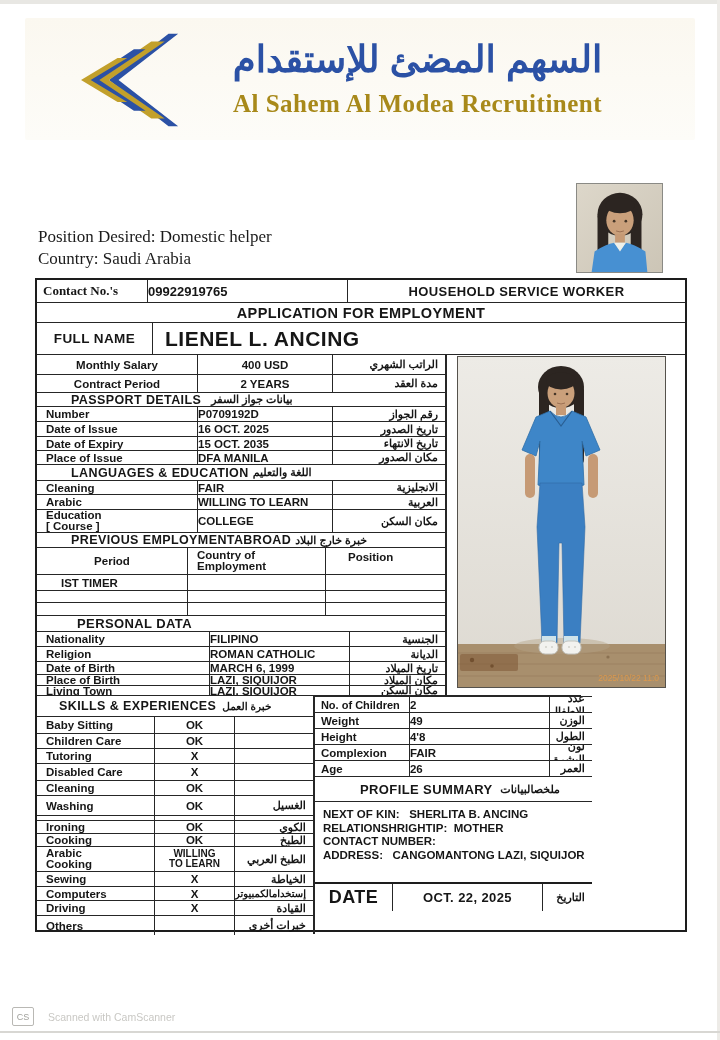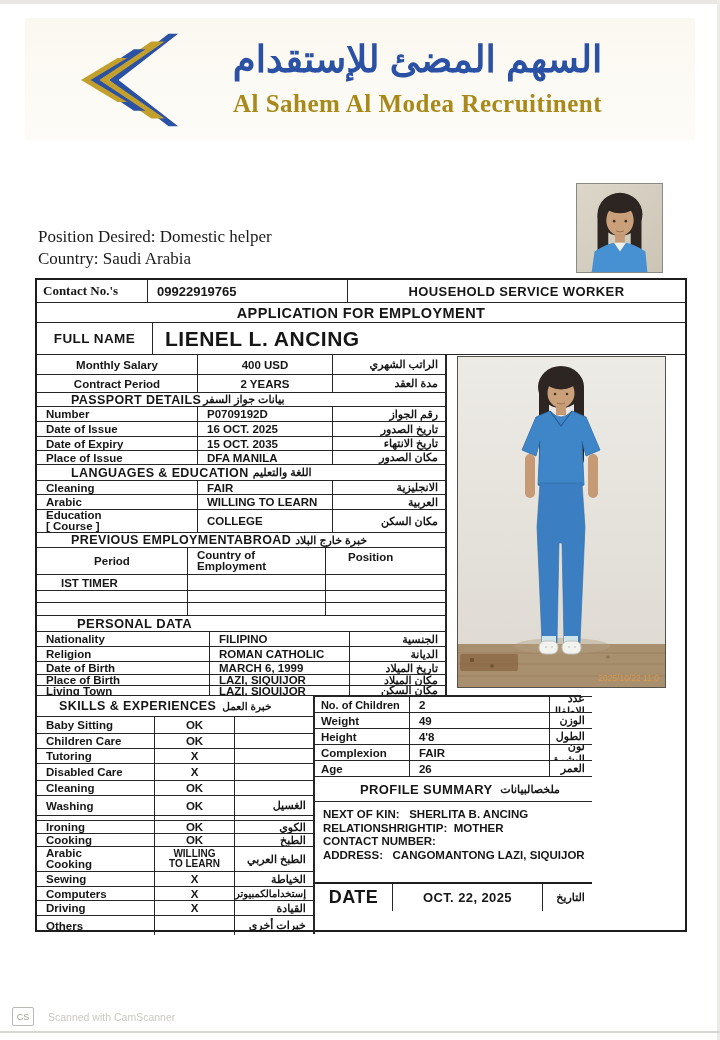--- a/index.html
+++ b/index.html
@@ -20,21 +20,21 @@
   .intro{left:38px;top:226px;font-family:"Liberation Serif",serif;font-size:17px;line-height:22px;color:#1b1b1b;}
   
   .headshot{left:576px;top:183px;width:87px;height:90px;border:1px solid #8a8a85;box-sizing:border-box;}
   
   .formtable{left:35px;top:278px;width:652px;height:654px;border:2px solid #1d1d1d;box-sizing:border-box;}
   .row{display:flex;box-sizing:border-box;border-top:1px solid #262626;width:100%;}
   .row.first{border-top:none;}
   .cell{box-sizing:border-box;display:flex;align-items:center;overflow:hidden;border-left:1px solid #262626;}
   .cell.c1{border-left:none;}
   .lab{font-weight:bold;font-size:11.5px;padding-left:9px;}
-  .val{font-weight:bold;font-size:11.5px;padding-left:9px;}
+  .val{font-weight:bold;font-size:11.5px;padding-left:0;}
   .cen{justify-content:center;padding-left:0;}
   .arc{direction:rtl;font-weight:bold;font-size:11px;padding-right:7px;}
   .hdr{font-weight:bold;font-size:12.5px;letter-spacing:.4px;}
   .sechead{display:flex;align-items:center;}
   .wrap2{max-width:64px;line-height:11.5px;}
   .pre{white-space:pre;}
   .colstack{flex-direction:column;justify-content:center;align-items:flex-start;line-height:11px;}
   
   .topblock{position:absolute;left:0;top:0;width:648px;}
   .leftblock{position:absolute;left:0;top:75px;width:408px;height:340px;}
@@ -124,21 +124,21 @@
         <div class="cell arc" style="flex:1">الراتب الشهري</div>
       </div>
       <div class="row" style="height:18px">
         <div class="cell c1 lab cen" style="width:160px">Contract Period</div>
         <div class="cell val cen" style="width:135px">2 YEARS</div>
         <div class="cell arc" style="flex:1">مدة العقد</div>
       </div>
 
       <div class="row sechead" style="height:14px">
         <span class="hdr" style="padding-left:34px">PASSPORT DETAILS</span>
-        <span class="arc" style="margin-left:2px;direction:rtl">بيانات جواز السفر</span>
+        <span class="arc" style="margin-left:10px;direction:rtl">بيانات جواز السفر</span>
       </div>
       <div class="row" style="height:15px">
         <div class="cell c1 lab" style="width:160px">Number</div>
         <div class="cell val" style="width:135px">P0709192D</div>
         <div class="cell arc" style="flex:1">رقم الجواز</div>
       </div>
       <div class="row" style="height:15px">
         <div class="cell c1 lab" style="width:160px">Date of Issue</div>
         <div class="cell val" style="width:135px">16 OCT. 2025</div>
         <div class="cell arc" style="flex:1">تاريخ الصدور</div>

